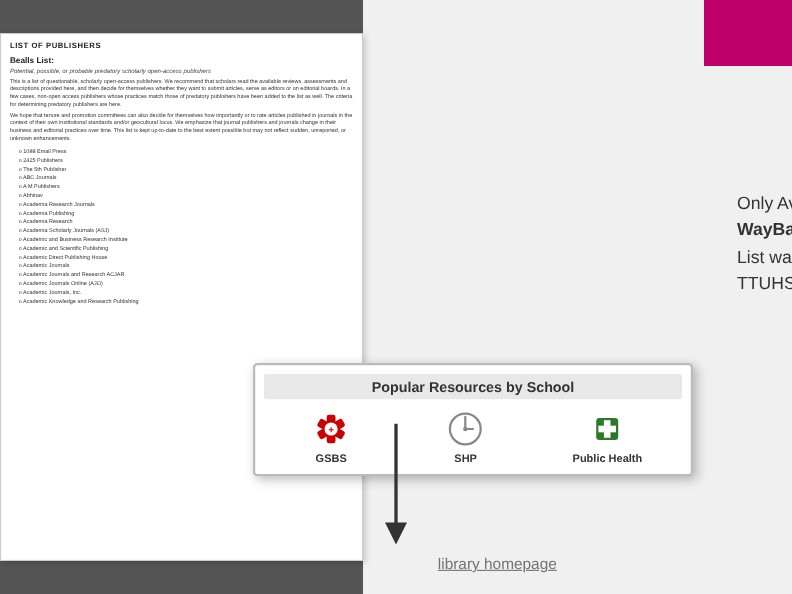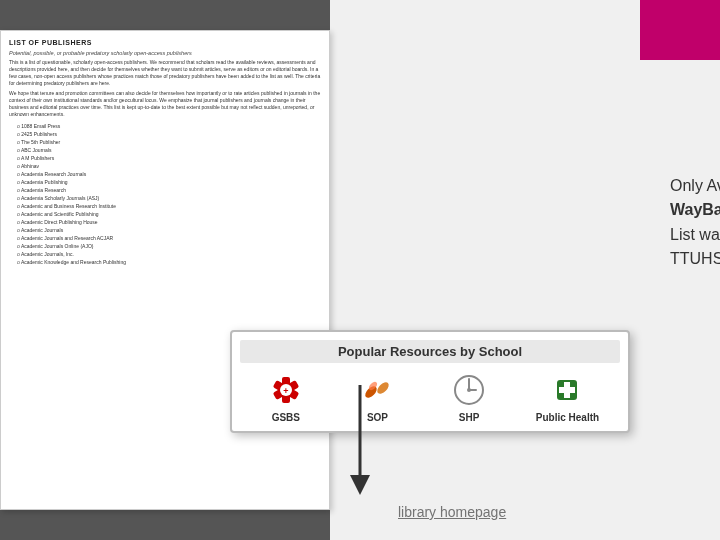--- a/index.html
+++ b/index.html
@@ -215,20 +215,21 @@
       z-index: 1;
     }
   </style>
 </head>
 <body>
 
 <div class="left-bg"></div>
 
 <div class="left-panel">
   <div class="doc-title">LIST OF PUBLISHERS</div>
+  <div class="bealls-heading">Bealls List:</div>
   <div class="bealls-sub">Potential, possible, or probable predatory scholarly open-access publishers</div>
   <div class="body-text">This is a list of questionable, scholarly open-access publishers. We recommend that scholars read the available reviews, assessments and descriptions provided here, and then decide for themselves whether they want to submit articles, serve as editors or on editorial boards. In a few cases, non-open access publishers whose practices match those of predatory publishers have been added to the list as well. The criteria for determining predatory publishers are here.</div>
   <div class="body-text">We hope that tenure and promotion committees can also decide for themselves how importantly or to rate articles published in journals in the context of their own institutional standards and/or geocultural locus. We emphasize that journal publishers and journals change in their business and editorial practices over time. This list is kept up-to-date to the best extent possible but may not reflect sudden, unreported, or unknown enhancements.</div>
   <div class="publisher-list">
   <div class="item">1088 Email Press</div>
       <div class="item">2425 Publishers</div>
       <div class="item">The 5th Publisher</div>
       <div class="item">ABC Journals</div>
       <div class="item">A M Publishers</div>
       <div class="item">Abhinav</div>
@@ -276,31 +277,20 @@
           </g>
           <circle cx="17" cy="17" r="6" fill="white"></circle>
           <text x="17" y="21" text-anchor="middle" font-size="9" fill="#cc0000" font-weight="bold">+</text>
         </svg>
       </div>
       <div class="res-label">GSBS</div>
     </div>
 
 
 
-    <div class="res-item">
-      <div class="res-icon">
-        <svg width="36" height="36" viewBox="0 0 36 36">
-
-          <ellipse cx="12" cy="20" rx="7" ry="4" fill="#cc5500" transform="rotate(-45,12,20)"></ellipse>
-          <ellipse cx="24" cy="16" rx="7" ry="4" fill="#dd8833" transform="rotate(-45,24,16)"></ellipse>
-          <ellipse cx="14" cy="14" rx="5" ry="3" fill="#ff7744" opacity="0.7" transform="rotate(-45,14,14)"></ellipse>
-        </svg>
-      </div>
-      <div class="res-label">SOP</div>
-    </div>
 
     <div class="res-item">
       <div class="res-icon">
         <svg width="36" height="36" viewBox="0 0 36 36">
           <circle cx="18" cy="18" r="14" fill="none" stroke="#888" stroke-width="2"></circle>
           <circle cx="18" cy="18" r="2" fill="#888"></circle>
           <line x1="18" y1="18" x2="18" y2="7" stroke="#888" stroke-width="2" stroke-linecap="round"></line>
           <line x1="18" y1="18" x2="25" y2="18" stroke="#888" stroke-width="2" stroke-linecap="round"></line>
         </svg>
       </div>

